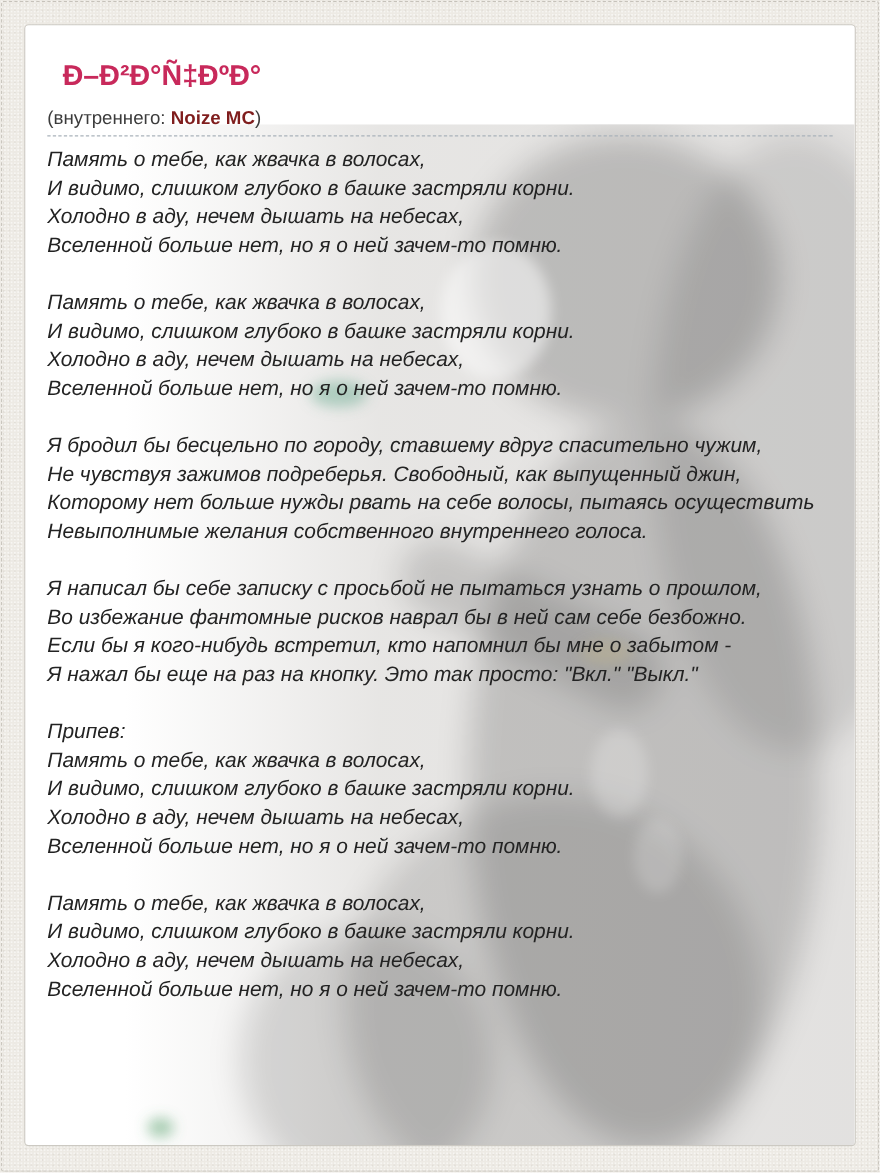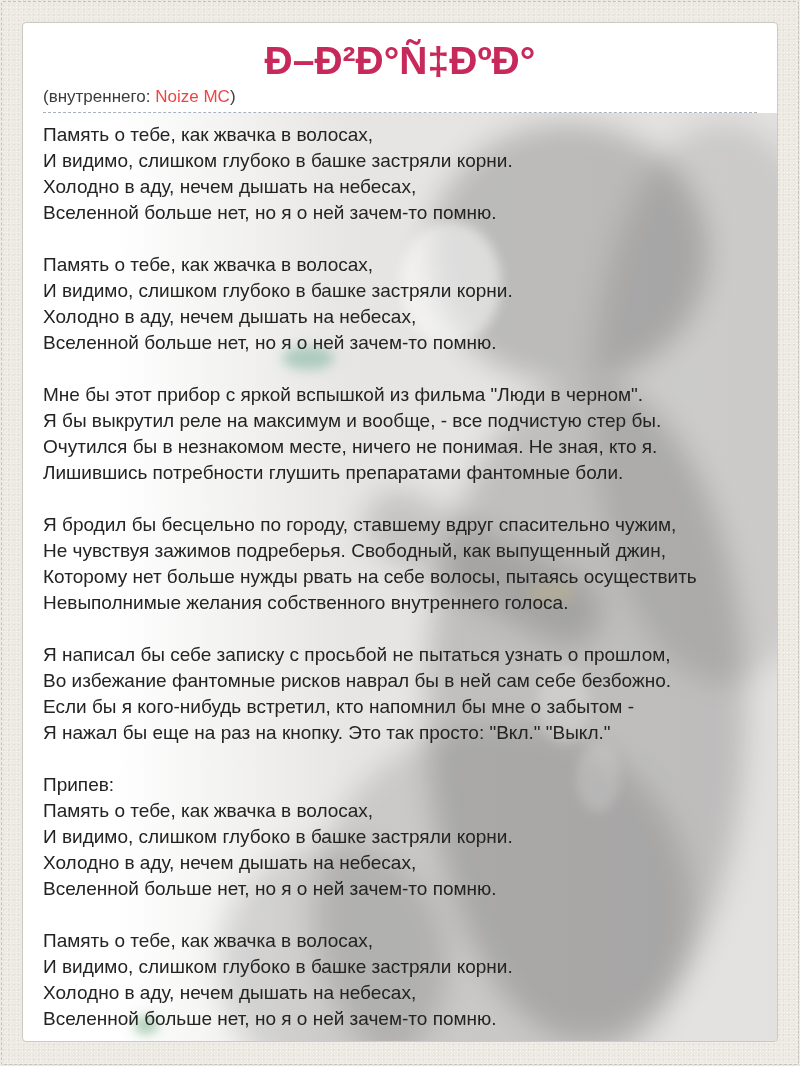--- a/index.html
+++ b/index.html
@@ -46,53 +46,54 @@
     height: 929px;
     z-index: 0;
     pointer-events: none;
   }
   .content {
     position: relative;
     z-index: 1;
     padding: 17px 20px 20px 20px;
   }
   .title {
-    margin: 0;
-    font-size: 39px;
+    margin: 14px;
+    font-size: 26px;
     font-weight: bold;
     line-height: 1.1;
     color: #c8295b;
     letter-spacing: 0;
-    text-align: center;
   }
   .artist-line {
     margin-top: 3px;
     font-size: 17px;
     line-height: 21px;
     color: #3c3c3c;
   }
   .artist-link {
-    color: #ef4444;
+    color: #7f1d1d;
     text-decoration: none;
     cursor: pointer;
+    font-weight: bold;
   }
   .separator {
     margin-top: 5px;
     border-bottom: 1px dashed #a9b2ba;
     height: 0;
   }
   .lyrics {
     margin-top: 9px;
     font-size: 19px;
     line-height: 26px;
     color: #232323;
   }
   .stanza {
     margin: 0 0 26px 0;
     white-space: pre-line;
+    font-style: italic;
   }
   .stanza:last-child {
     margin-bottom: 0;
   }
 </style>
 </head>
 <body>
 
 <div class="page-frame"></div>
 
@@ -141,24 +142,20 @@
 
     <div class="lyrics">
       <p class="stanza">Память о тебе, как жвачка в волосах,
 И видимо, слишком глубоко в башке застряли корни.
 Холодно в аду, нечем дышать на небесах,
 Вселенной больше нет, но я о ней зачем-то помню.</p>
       <p class="stanza">Память о тебе, как жвачка в волосах,
 И видимо, слишком глубоко в башке застряли корни.
 Холодно в аду, нечем дышать на небесах,
 Вселенной больше нет, но я о ней зачем-то помню.</p>
-      <p class="stanza">Мне бы этот прибор с яркой вспышкой из фильма "Люди в черном".
-Я бы выкрутил реле на максимум и вообще, - все подчистую стер бы.
-Очутился бы в незнакомом месте, ничего не понимая. Не зная, кто я.
-Лишившись потребности глушить препаратами фантомные боли.</p>
       <p class="stanza">Я бродил бы бесцельно по городу, ставшему вдруг спасительно чужим,
 Не чувствуя зажимов подреберья. Свободный, как выпущенный джин,
 Которому нет больше нужды рвать на себе волосы, пытаясь осуществить
 Невыполнимые желания собственного внутреннего голоса.</p>
       <p class="stanza">Я написал бы себе записку с просьбой не пытаться узнать о прошлом,
 Во избежание фантомные рисков наврал бы в ней сам себе безбожно.
 Если бы я кого-нибудь встретил, кто напомнил бы мне о забытом -
 Я нажал бы еще на раз на кнопку. Это так просто: "Вкл." "Выкл."</p>
       <p class="stanza">Припев:
 Память о тебе, как жвачка в волосах,

